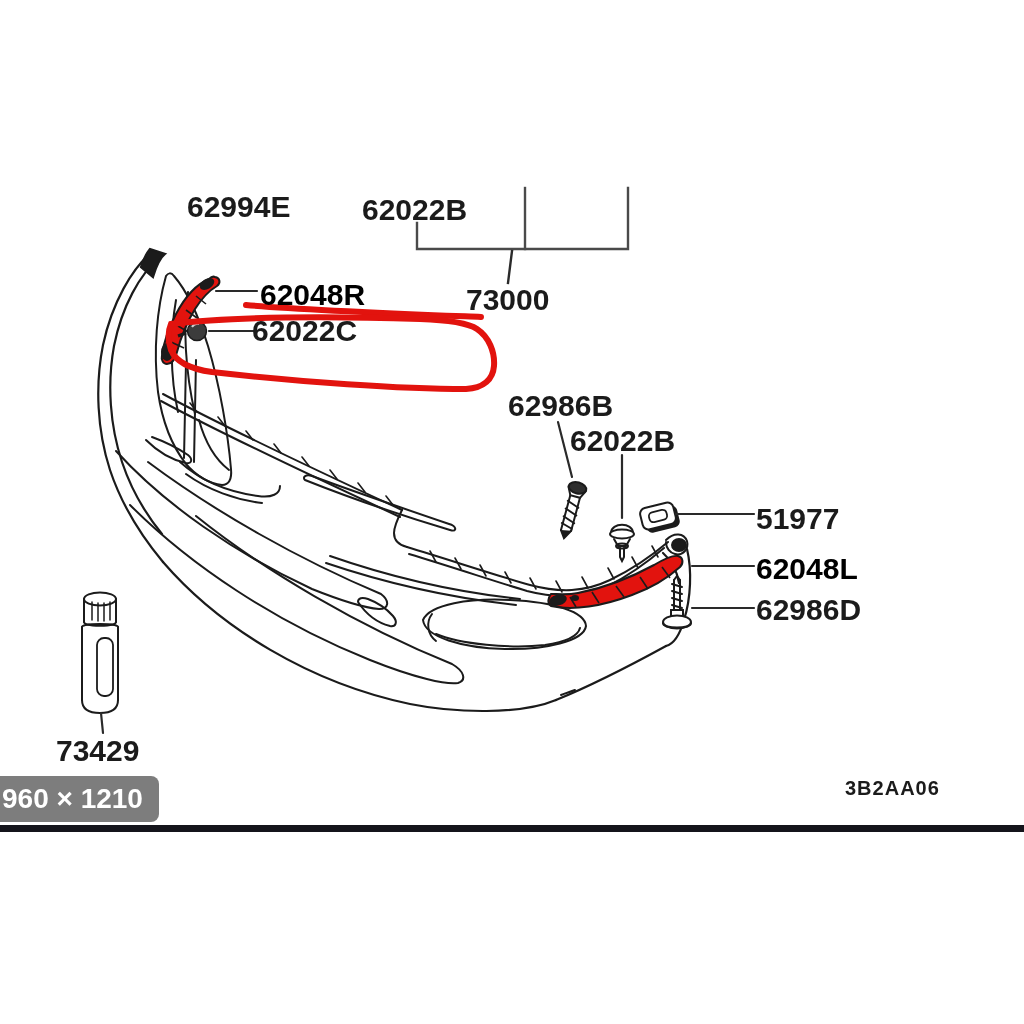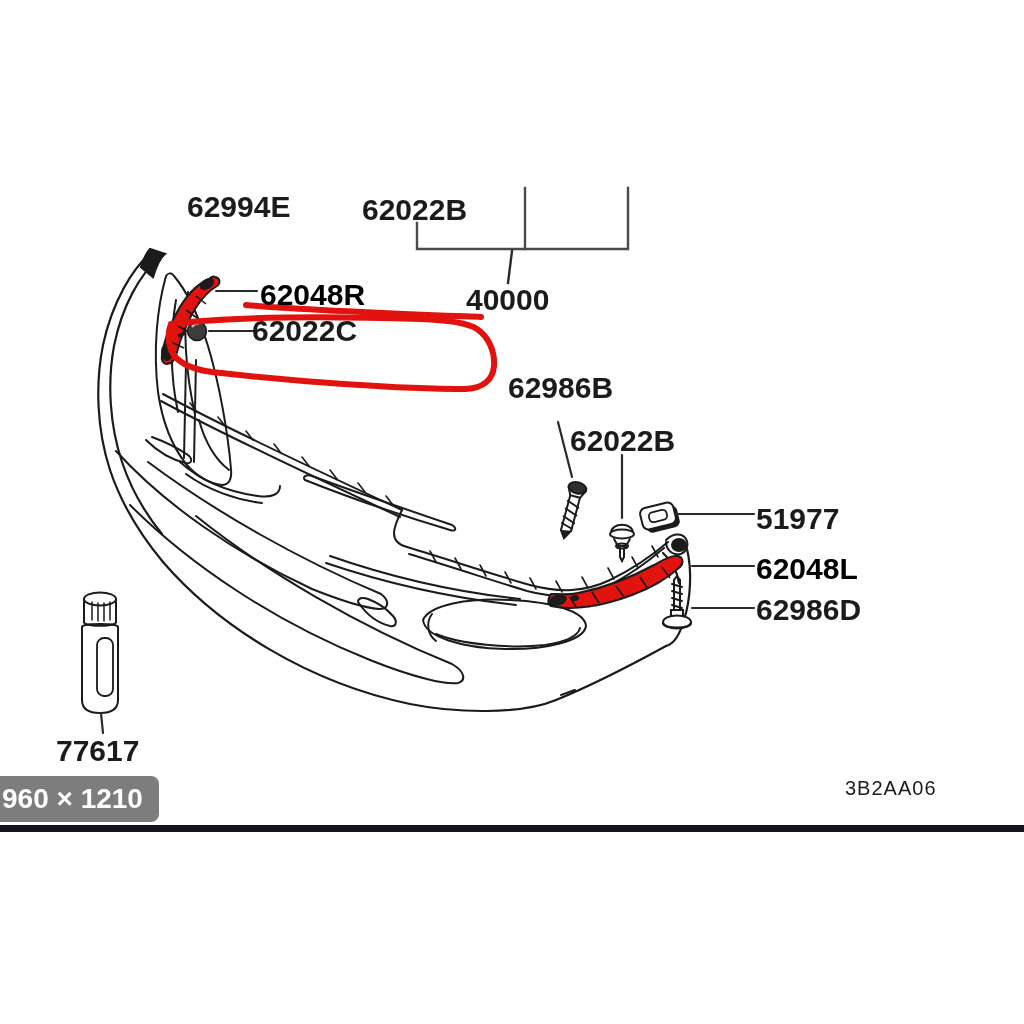--- a/index.html
+++ b/index.html
@@ -1,21 +1,21 @@
 <!DOCTYPE html>
 <html><head>
 <meta charset="utf-8">
 <style>
   html,body{margin:0;padding:0;background:#ffffff;}
   body{width:1024px;height:1024px;font-family:"Liberation Sans",sans-serif;}
   .stage{position:relative;width:1024px;height:1024px;overflow:hidden;background:#ffffff;}
   svg.drawing{position:absolute;left:0;top:0;}
   .part-label{position:absolute;font-weight:bold;font-size:30px;color:#1b1b1b;white-space:nowrap;letter-spacing:0;}
   .part-label.red{color:#000000;}
-  .code-label{position:absolute;left:845px;top:777px;font-size:20px;font-weight:normal;letter-spacing:1px;color:#1b1b1b;}
+  .code-label{position:absolute;left:845px;top:777px;font-size:20px;font-weight:bold;letter-spacing:1px;color:#1b1b1b;}
   .dim-badge{position:absolute;left:-12px;top:776px;height:46px;background:#7d7d7d;border-radius:8px;
              color:#ffffff;font-size:28px;font-weight:bold;line-height:46px;padding:0 16px 0 14px;}
   .bottom-bar{position:absolute;left:0;top:825px;width:1024px;height:7px;background:#14141b;}
 </style>
 </head>
 <body>
 
 <div class="stage">
 
   <svg class="drawing" width="1024" height="1024" viewBox="0 0 1024 1024">
@@ -188,28 +188,28 @@
     </g>
 
     <g fill="none" stroke="#e2130e" stroke-width="6" stroke-linecap="round">
       <path d="M246,305 C300,310 380,313 481,317"></path>
       <path d="M171,324 C230,317 320,316 420,319 C450,320 468,323 477,329 C489,337 495,352 494,366 C493,379 484,388 466,389 C400,389 300,382 212,372 C190,369 176,362 171,350 C168,341 168,331 171,324 Z"></path>
     </g>
   </svg>
 
   <div class="part-label" style="left:187px;top:190px">62994E</div>
   <div class="part-label" style="left:362px;top:193px">62022B</div>
-  <div class="part-label" style="left:466px;top:283px">40000</div>
+  <div class="part-label" style="left:466px;top:283px">73000</div>
   <div class="part-label red" style="left:260px;top:278px">62048R</div>
   <div class="part-label" style="left:252px;top:314px">62022C</div>
-  <div class="part-label" style="left:508px;top:371px">62986B</div>
+  <div class="part-label" style="left:508px;top:389px">62986B</div>
   <div class="part-label" style="left:570px;top:424px">62022B</div>
   <div class="part-label" style="left:756px;top:502px">51977</div>
   <div class="part-label red" style="left:756px;top:552px">62048L</div>
   <div class="part-label" style="left:756px;top:593px">62986D</div>
-  <div class="part-label" style="left:56px;top:734px">77617</div>
+  <div class="part-label" style="left:56px;top:734px">73429</div>
 
   <div class="code-label">3B2AA06</div>
 
   <div class="dim-badge">960 × 1210</div>
 
   <div class="bottom-bar"></div>
 </div>
 
 </body></html>

